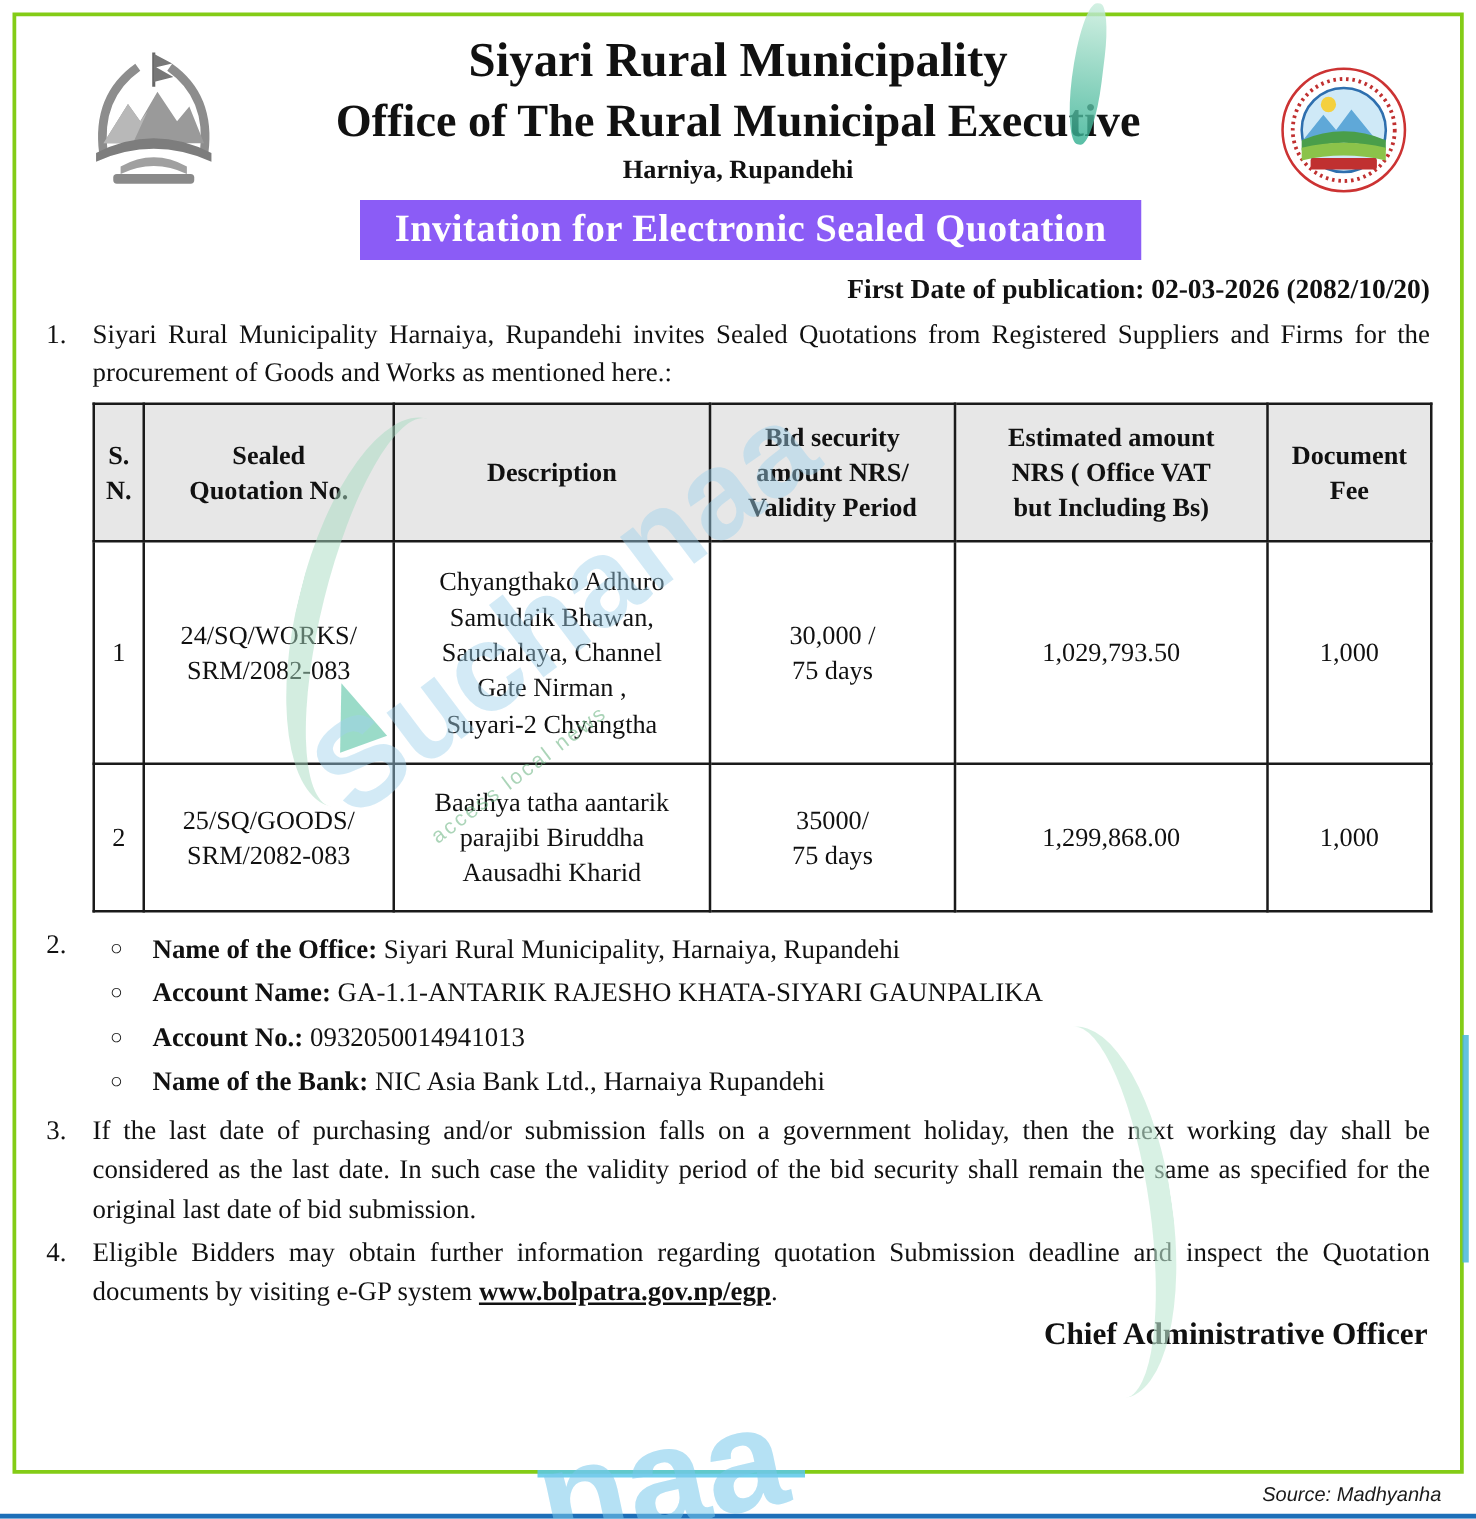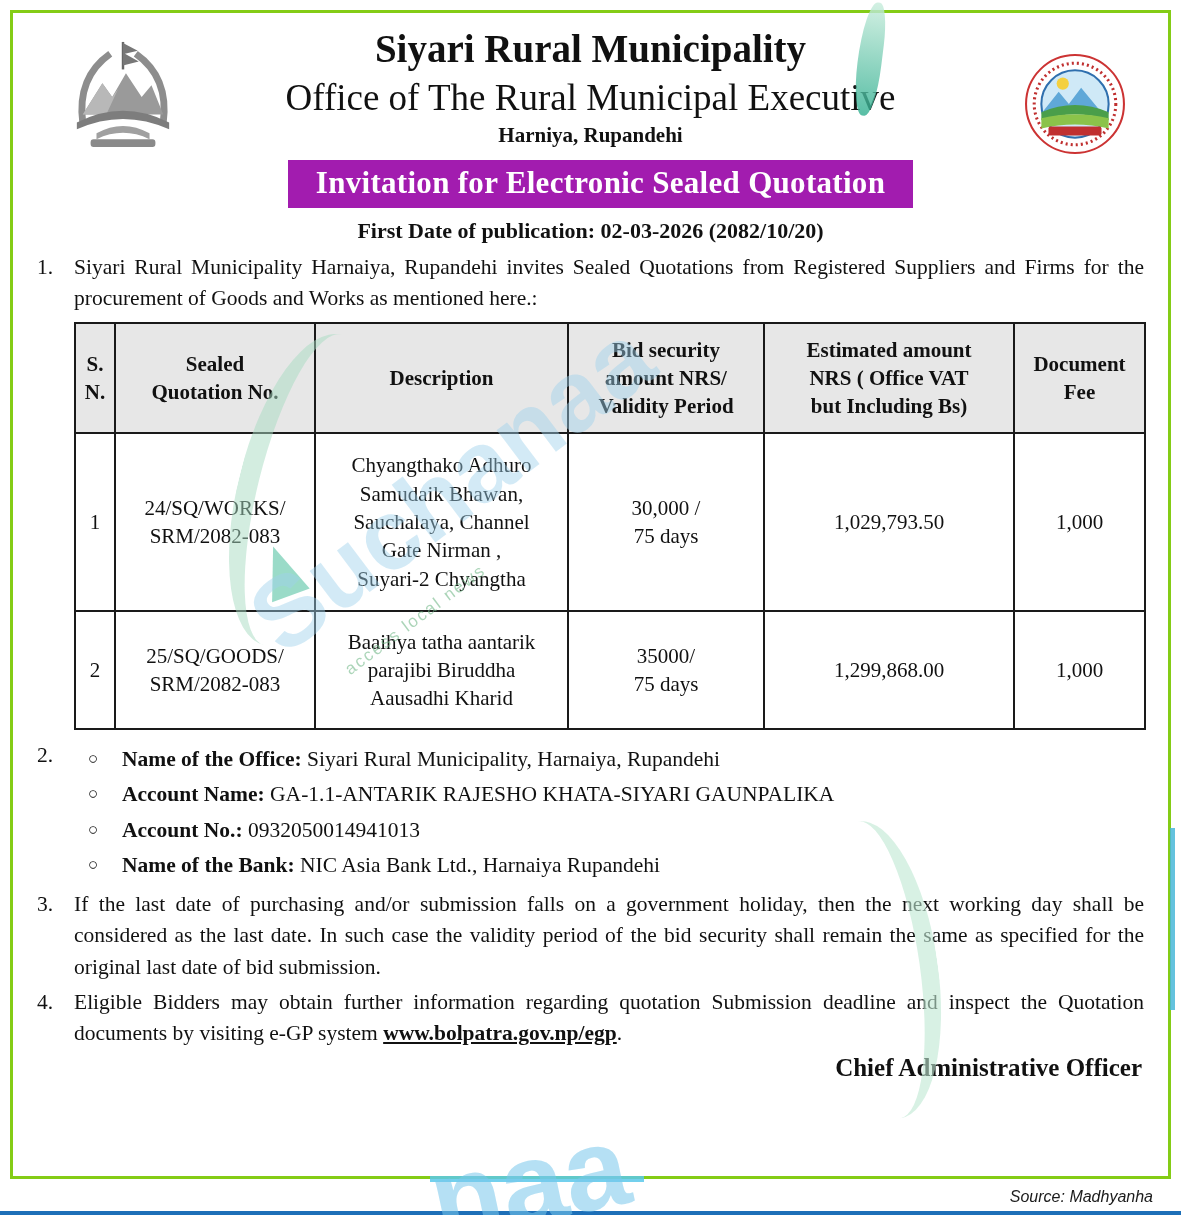--- a/index.html
+++ b/index.html
@@ -19,29 +19,29 @@
   .content{
     position:relative;
     padding:10px 24px 0 24px;
     z-index:2;
   }
   
   .header{position:relative;text-align:center;}
   .logo-left{position:absolute;left:32px;top:10px;width:108px;height:112px;}
   .logo-right{position:absolute;right:18px;top:26px;width:102px;height:102px;}
   .muni-title{font-size:39px;font-weight:bold;margin:4px 0 0 0;line-height:1.15;}
-  .office-title{font-size:37px;font-weight:normal;margin:6px 0 2px 0;line-height:1.1;}
+  .office-title{font-size:37px;font-weight:bold;margin:6px 0 2px 0;line-height:1.1;}
   .location{font-size:21px;font-weight:bold;margin:4px 0 12px 0;}
   .banner{
-    display:inline-block;background:#a21caf;color:#fff;
+    display:inline-block;background:#8b5cf6;color:#fff;
     font-size:31px;font-weight:bold;padding:5px 28px 7px 28px;
     letter-spacing:.3px;
     margin-left:20px;
   }
-  .publication{font-size:22px;font-weight:bold;margin:10px 0 8px 0;}
+  .publication{font-size:22px;font-weight:bold;margin:10px 0 8px 0;text-align:right;}
   
   .list-item{display:flex;margin:4px 0 4px 0;}
   .list-num{flex:none;width:37px;font-size:21.5px;line-height:1.46;}
   .list-body{flex:1;font-size:21.5px;line-height:1.46;text-align:justify;}
   
   table.quot{
     border-collapse:collapse;table-layout:fixed;
     width:1070px;margin:8px 0 10px 37px;
   }
   table.quot th,table.quot td{

